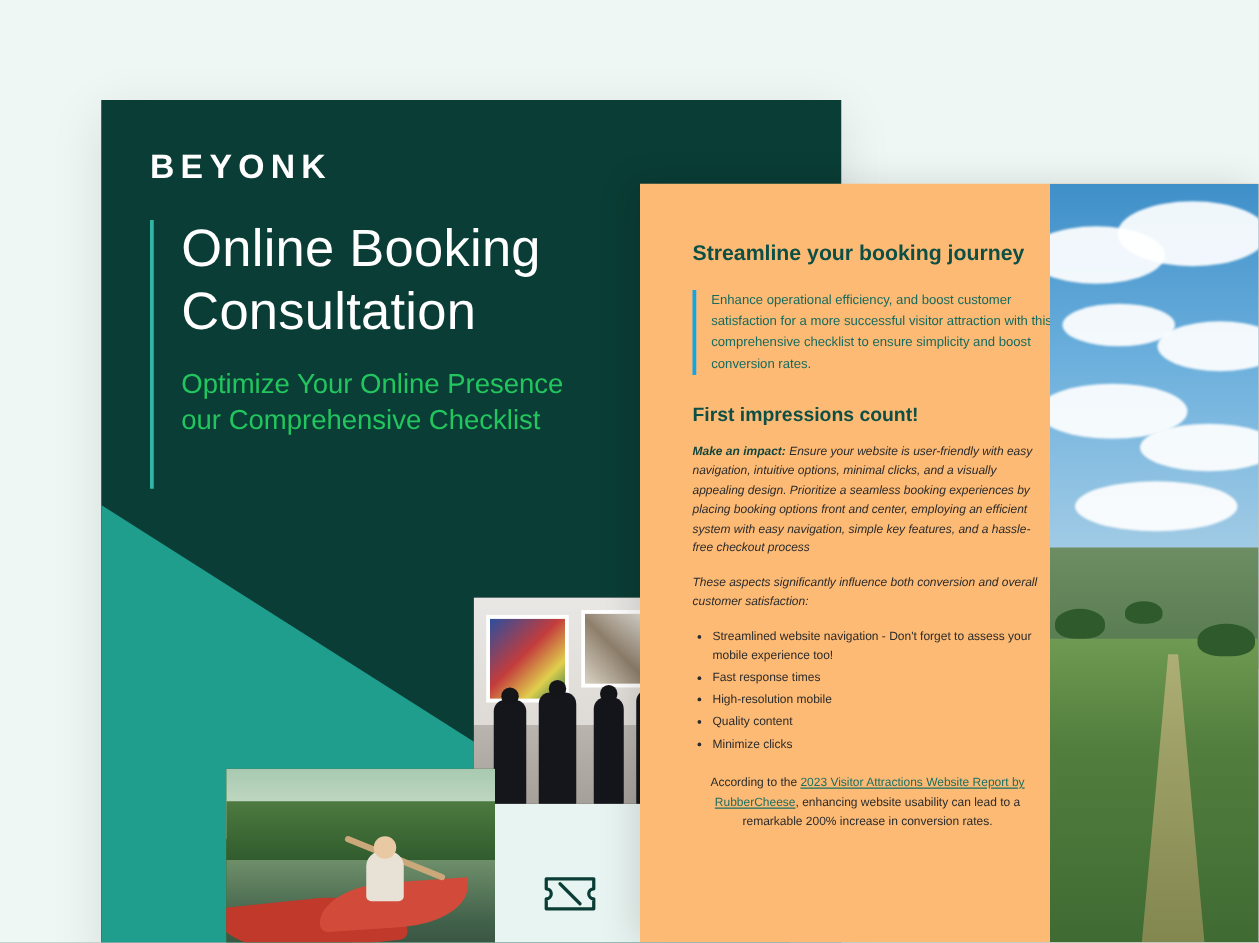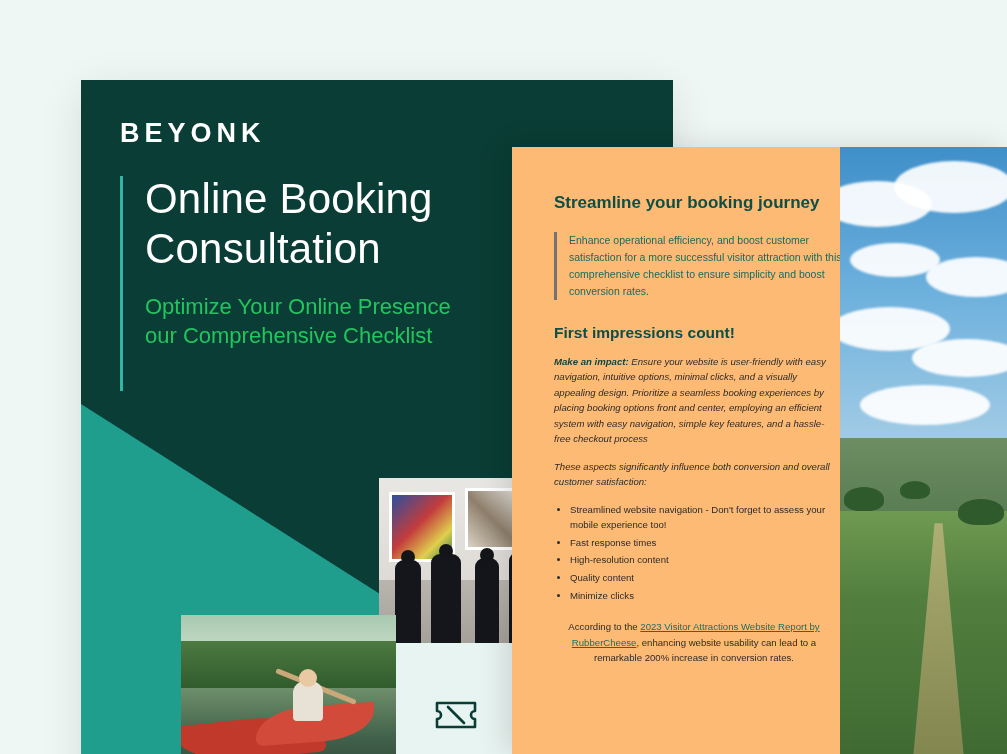--- a/index.html
+++ b/index.html
@@ -197,21 +197,21 @@
     width: 280px;
   }
   .h-green {
     color: #0d4f44;
     font-size: 17px;
     font-weight: bold;
     line-height: 1.45;
     margin: 0 0 16px 0;
   }
   .quote {
-    border-left: 3px solid #737373;
+    border-left: 3px solid #0ea5e9;
     padding-left: 12px;
     color: #176b5e;
     font-size: 10.5px;
     line-height: 1.62;
     margin: 0 0 24px 0;
     width: 276px;
   }
   .h2-green {
     color: #0d4f44;
     font-size: 15.5px;
@@ -366,21 +366,21 @@
 
       <h3 class="h2-green">First impressions count!</h3>
 
       <p class="body-p"><b>Make an impact:</b><span> Ensure your website is user-friendly with easy navigation, intuitive options, minimal clicks, and a visually appealing design. Prioritize a seamless booking experiences by placing booking options front and center, employing an efficient system with easy navigation, simple key features, and a hassle-free checkout process</span></p>
 
       <p class="body-p">These aspects significantly influence both conversion and overall customer satisfaction:</p>
 
       <ul class="bullets">
         <li>Streamlined website navigation - Don't forget to assess your mobile experience too!</li>
         <li>Fast response times</li>
-        <li>High-resolution content</li>
+        <li>High-resolution mobile</li>
         <li>Quality content</li>
         <li>Minimize clicks</li>
       </ul>
 
       <p class="link-p"><span>According to the </span><a href="#">2023 Visitor Attractions Website Report by RubberCheese</a><span>, enhancing website usability can lead to a remarkable 200% increase in conversion rates.</span></p>
     </div>
 
     <div class="landscape">
       <div class="ls-sky"></div>
       <div class="cloud c1"></div>

